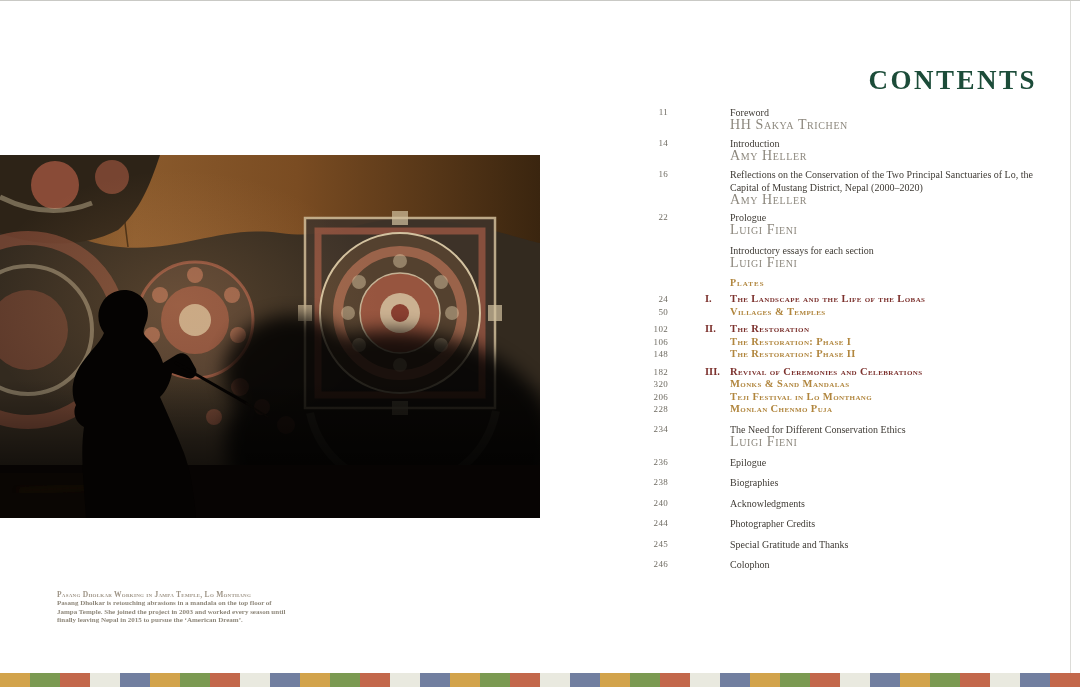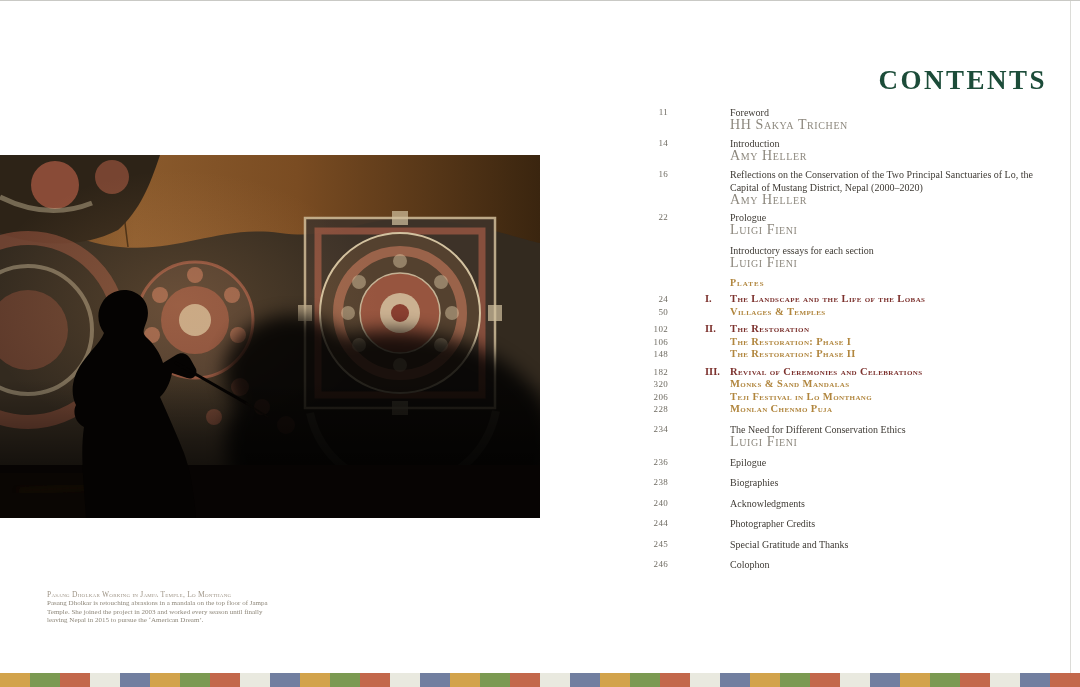--- a/index.html
+++ b/index.html
@@ -6,31 +6,31 @@
   body{
     width:1080px;height:687px;position:relative;overflow:hidden;
     background:#ffffff;
     font-family:"Liberation Serif", serif;
   }
   .top-hairline{position:absolute;top:0;left:0;width:1080px;height:1px;background:#c9c9c5;}
   .page-edge{position:absolute;top:1px;right:9px;width:1px;height:672px;background:#dcdcd8;}
 
   
   .contents-title{
-    position:absolute;top:47px;right:33px;
+    position:absolute;top:47px;right:43px;
     font-size:27px;font-weight:700;letter-spacing:2.5px;
     color:#1c4c39;
   }
 
   
   .photo{position:absolute;left:0;top:155px;width:540px;height:363px;background:#15100b;}
   .photo svg{display:block;width:540px;height:363px;}
 
   
-  .caption{position:absolute;left:47px;top:590px;width:234px;}
+  .caption{position:absolute;left:57px;top:590px;width:234px;font-weight:bold;}
   .caption-title{
     font-variant:small-caps;font-size:7.5px;letter-spacing:.25px;
     color:#9e9486;line-height:9px;
   }
   .caption-body{font-size:7px;line-height:8.6px;color:#8f887b;}
 
   
   .toc{position:absolute;left:638px;top:106px;width:402px;color:#3f3b35;}
   .row{display:flex;align-items:flex-start;}
   .pg{

